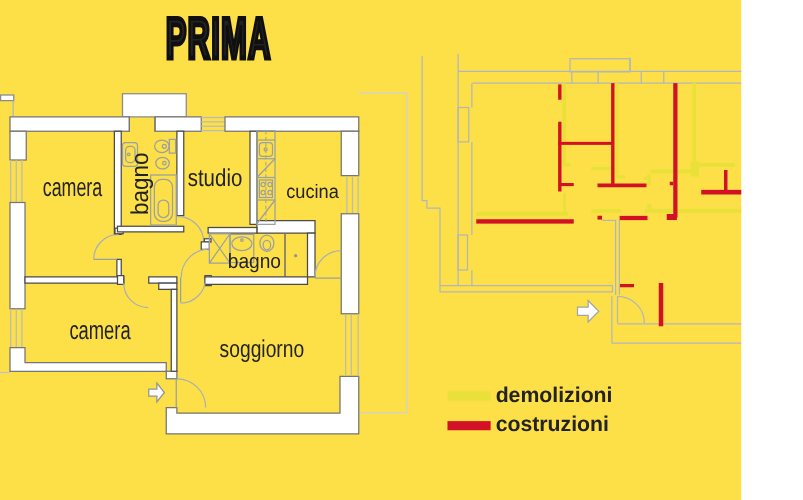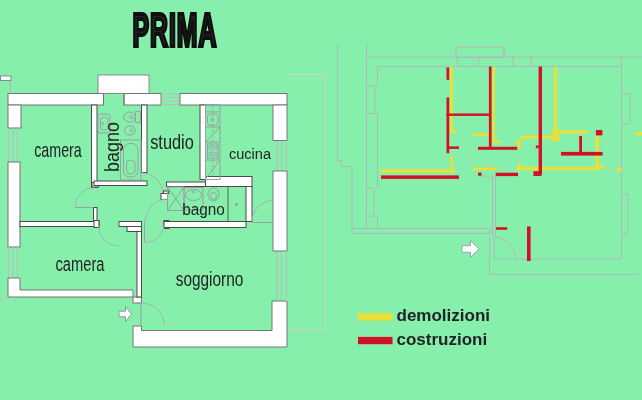--- a/index.html
+++ b/index.html
@@ -1,16 +1,16 @@
 <!DOCTYPE html>
 <html><head>
 <meta charset="utf-8">
 <style>
   html,body{margin:0;padding:0;background:#ffffff;}
-  .page{width:642px;height:400px;position:relative;overflow:hidden;background:#86efac;
+  .page{width:593px;height:400px;position:relative;overflow:hidden;background:#fde047;
         font-family:"Liberation Sans", sans-serif;}
   svg{position:absolute;left:0;top:0;}
   text{fill:#232323;}
 </style>
 </head>
 <body>
 <div class="page">
 <svg width="642" height="400" viewBox="0 0 642 400">
 <defs>
 <style>

